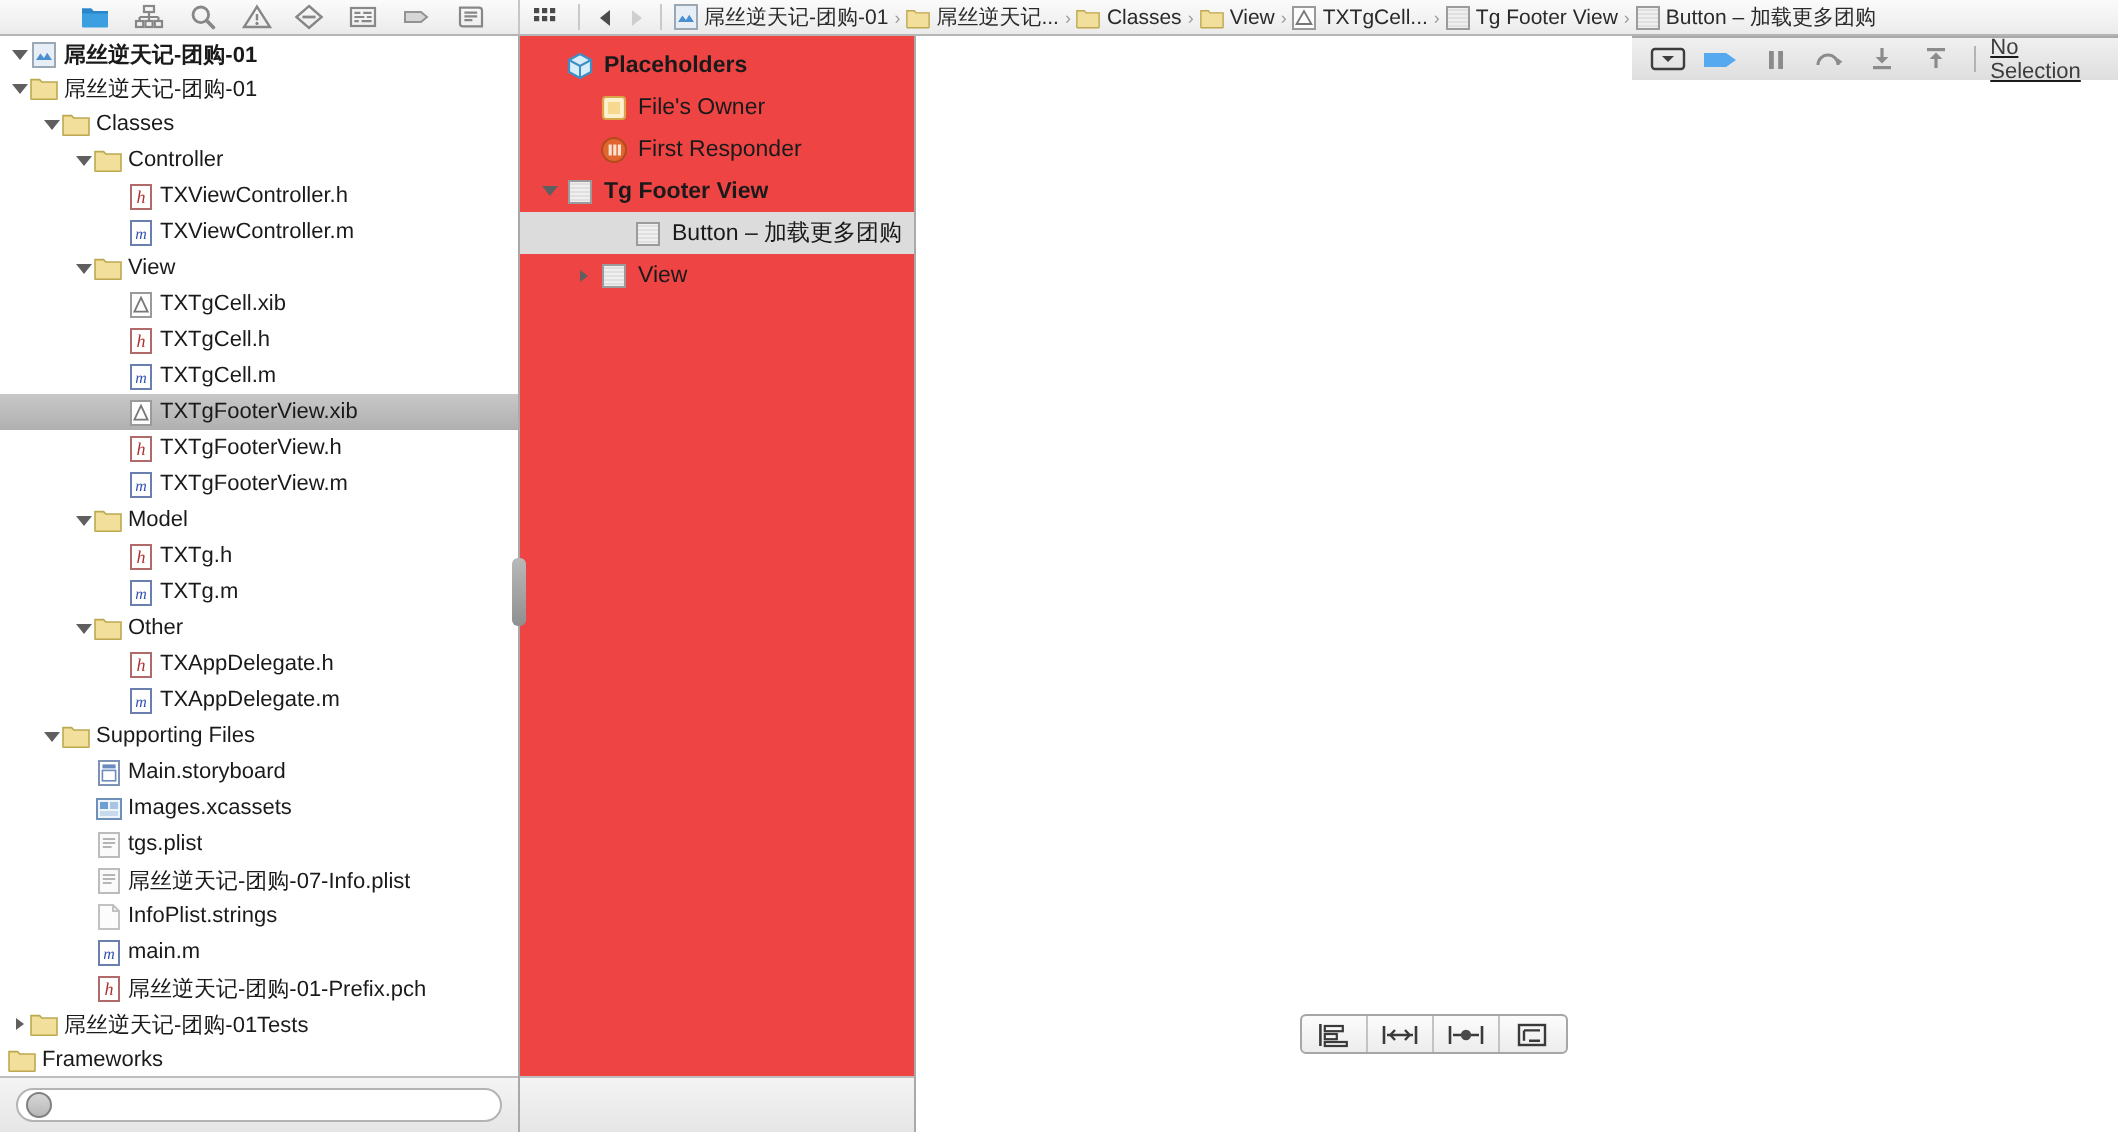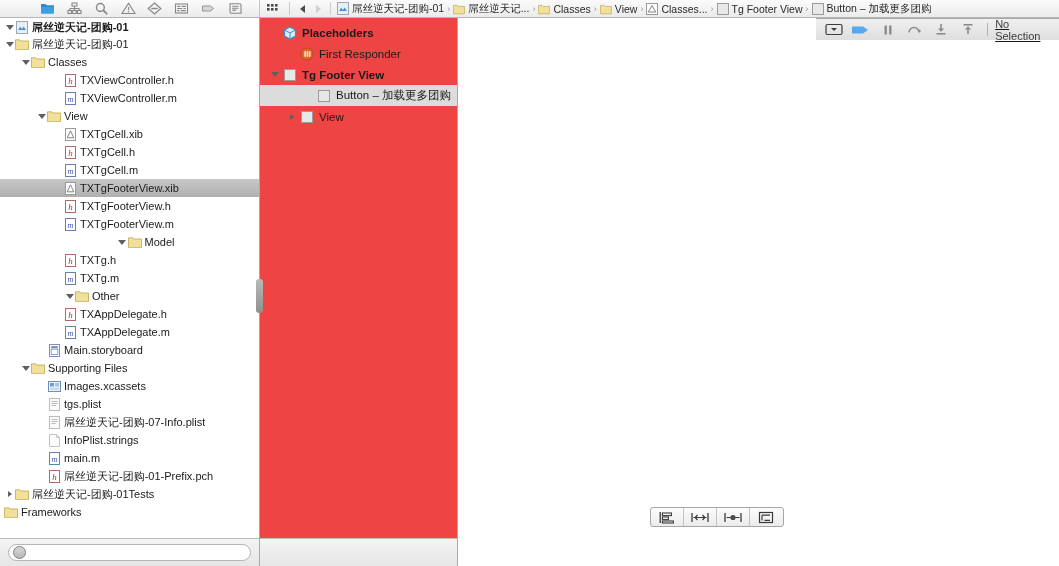--- a/index.html
+++ b/index.html
@@ -229,21 +229,21 @@
             <span>View</span>
           </span>
           <span class="chev">›</span>
           <span class="crumb">
             <span class="ci" style="display: flex; align-items: center; justify-content: center;">
               <svg width="12" height="12" viewBox="0 0 12 12">
                 <rect x=".5" y=".5" width="11" height="11" fill="#fdfdfd" stroke="#9a9a9a"></rect>
                 <path d="M2.3 9L6 2.5 9.7 9z" fill="none" stroke="#777" stroke-width=".9"></path>
               </svg>
             </span>
-            <span>Classes...</span>
+            <span>TXTgCell...</span>
           </span>
           <span class="chev">›</span>
           <span class="crumb">
             <span class="ci" style="display: flex; align-items: center; justify-content: center;">
               <svg width="12" height="12" viewBox="0 0 12 12">
                 <rect x=".5" y=".5" width="11" height="11" fill="#efefef" stroke="#9b9b9b"></rect>
                 <path d="M1 2h10M1 4h10M1 6h10M1 8h10M1 10h10" stroke="#dcdcdc" stroke-width=".7"></path>
               </svg>
             </span>
             <span>Tg Footer View</span>
@@ -296,194 +296,205 @@
               <div class="tw">
                 <div class="tri open"></div>
               </div>
               <span class="ic" style="display: flex; align-items: center; justify-content: center;">
                 <svg width="14" height="12" viewBox="0 0 14 12">
                   <path d="M.5 1.8h4.3l1.1 1.2h7.6v8.2a.5.5 0 0 1-.5.5H1a.5.5 0 0 1-.5-.5z" fill="#f2df9c" stroke="#bda84f" stroke-width=".8"></path>
                 </svg>
               </span>
               <div class="lbl">Classes</div>
             </div>
-            <div class="row" style="padding-left: 52px;">
-              <div class="tw"></div>
-              <span class="ic" style="display: flex; align-items: center; justify-content: center;">
-                <svg width="11" height="13" viewBox="0 0 11 13">
-                  <rect x=".5" y=".5" width="10" height="12" fill="#fff" stroke="#b06a6a"></rect>
-                  <text x="5.5" y="9.6" font-size="9" font-family="Liberation Serif, serif" fill="#b03030" text-anchor="middle" font-style="italic">h</text>
-                </svg>
-              </span>
-              <div class="lbl">TXViewController.h</div>
-            </div>
-            <div class="row" style="padding-left: 52px;">
-              <div class="tw"></div>
-              <span class="ic" style="display: flex; align-items: center; justify-content: center;">
-                <svg width="11" height="13" viewBox="0 0 11 13">
-                  <rect x=".5" y=".5" width="10" height="12" fill="#fff" stroke="#6a7fb0"></rect>
-                  <text x="5.5" y="9.6" font-size="8" font-family="Liberation Serif, serif" fill="#3050b0" text-anchor="middle" font-style="italic">m</text>
-                </svg>
-              </span>
-              <div class="lbl">TXViewController.m</div>
-            </div>
             <div class="row" style="padding-left: 36px;">
               <div class="tw">
                 <div class="tri open"></div>
               </div>
               <span class="ic" style="display: flex; align-items: center; justify-content: center;">
                 <svg width="14" height="12" viewBox="0 0 14 12">
                   <path d="M.5 1.8h4.3l1.1 1.2h7.6v8.2a.5.5 0 0 1-.5.5H1a.5.5 0 0 1-.5-.5z" fill="#f2df9c" stroke="#bda84f" stroke-width=".8"></path>
                 </svg>
               </span>
-              <div class="lbl">View</div>
-            </div>
-            <div class="row" style="padding-left: 52px;">
-              <div class="tw"></div>
-              <span class="ic" style="display: flex; align-items: center; justify-content: center;">
-                <svg width="11" height="13" viewBox="0 0 11 13">
-                  <rect x=".5" y=".5" width="10" height="12" fill="#fdfdfd" stroke="#9a9a9a"></rect>
-                  <path d="M2.2 9.8L5.5 2.8l3.3 7z" fill="none" stroke="#777" stroke-width=".9"></path>
-                </svg>
-              </span>
-              <div class="lbl">TXTgCell.xib</div>
+              <div class="lbl">Controller</div>
             </div>
             <div class="row" style="padding-left: 52px;">
               <div class="tw"></div>
               <span class="ic" style="display: flex; align-items: center; justify-content: center;">
                 <svg width="11" height="13" viewBox="0 0 11 13">
                   <rect x=".5" y=".5" width="10" height="12" fill="#fff" stroke="#b06a6a"></rect>
                   <text x="5.5" y="9.6" font-size="9" font-family="Liberation Serif, serif" fill="#b03030" text-anchor="middle" font-style="italic">h</text>
                 </svg>
               </span>
-              <div class="lbl">TXTgCell.h</div>
+              <div class="lbl">TXViewController.h</div>
             </div>
             <div class="row" style="padding-left: 52px;">
               <div class="tw"></div>
               <span class="ic" style="display: flex; align-items: center; justify-content: center;">
                 <svg width="11" height="13" viewBox="0 0 11 13">
                   <rect x=".5" y=".5" width="10" height="12" fill="#fff" stroke="#6a7fb0"></rect>
                   <text x="5.5" y="9.6" font-size="8" font-family="Liberation Serif, serif" fill="#3050b0" text-anchor="middle" font-style="italic">m</text>
                 </svg>
               </span>
-              <div class="lbl">TXTgCell.m</div>
-            </div>
-            <div class="row sel" style="padding-left: 52px;">
-              <div class="tw"></div>
-              <span class="ic" style="display: flex; align-items: center; justify-content: center;">
-                <svg width="11" height="13" viewBox="0 0 11 13">
-                  <rect x=".5" y=".5" width="10" height="12" fill="#fdfdfd" stroke="#9a9a9a"></rect>
-                  <path d="M2.2 9.8L5.5 2.8l3.3 7z" fill="none" stroke="#777" stroke-width=".9"></path>
-                </svg>
-              </span>
-              <div class="lbl">TXTgFooterView.xib</div>
-            </div>
-            <div class="row" style="padding-left: 52px;">
-              <div class="tw"></div>
-              <span class="ic" style="display: flex; align-items: center; justify-content: center;">
-                <svg width="11" height="13" viewBox="0 0 11 13">
-                  <rect x=".5" y=".5" width="10" height="12" fill="#fff" stroke="#b06a6a"></rect>
-                  <text x="5.5" y="9.6" font-size="9" font-family="Liberation Serif, serif" fill="#b03030" text-anchor="middle" font-style="italic">h</text>
-                </svg>
-              </span>
-              <div class="lbl">TXTgFooterView.h</div>
-            </div>
-            <div class="row" style="padding-left: 52px;">
-              <div class="tw"></div>
-              <span class="ic" style="display: flex; align-items: center; justify-content: center;">
-                <svg width="11" height="13" viewBox="0 0 11 13">
-                  <rect x=".5" y=".5" width="10" height="12" fill="#fff" stroke="#6a7fb0"></rect>
-                  <text x="5.5" y="9.6" font-size="8" font-family="Liberation Serif, serif" fill="#3050b0" text-anchor="middle" font-style="italic">m</text>
-                </svg>
-              </span>
-              <div class="lbl">TXTgFooterView.m</div>
-            </div>
-            <div class="row" style="padding-left: 36px; justify-content: center;">
+              <div class="lbl">TXViewController.m</div>
+            </div>
+            <div class="row" style="padding-left: 36px;">
               <div class="tw">
                 <div class="tri open"></div>
               </div>
               <span class="ic" style="display: flex; align-items: center; justify-content: center;">
                 <svg width="14" height="12" viewBox="0 0 14 12">
                   <path d="M.5 1.8h4.3l1.1 1.2h7.6v8.2a.5.5 0 0 1-.5.5H1a.5.5 0 0 1-.5-.5z" fill="#f2df9c" stroke="#bda84f" stroke-width=".8"></path>
                 </svg>
               </span>
-              <div class="lbl">Model</div>
+              <div class="lbl">View</div>
+            </div>
+            <div class="row" style="padding-left: 52px;">
+              <div class="tw"></div>
+              <span class="ic" style="display: flex; align-items: center; justify-content: center;">
+                <svg width="11" height="13" viewBox="0 0 11 13">
+                  <rect x=".5" y=".5" width="10" height="12" fill="#fdfdfd" stroke="#9a9a9a"></rect>
+                  <path d="M2.2 9.8L5.5 2.8l3.3 7z" fill="none" stroke="#777" stroke-width=".9"></path>
+                </svg>
+              </span>
+              <div class="lbl">TXTgCell.xib</div>
             </div>
             <div class="row" style="padding-left: 52px;">
               <div class="tw"></div>
               <span class="ic" style="display: flex; align-items: center; justify-content: center;">
                 <svg width="11" height="13" viewBox="0 0 11 13">
                   <rect x=".5" y=".5" width="10" height="12" fill="#fff" stroke="#b06a6a"></rect>
                   <text x="5.5" y="9.6" font-size="9" font-family="Liberation Serif, serif" fill="#b03030" text-anchor="middle" font-style="italic">h</text>
                 </svg>
               </span>
-              <div class="lbl">TXTg.h</div>
+              <div class="lbl">TXTgCell.h</div>
             </div>
             <div class="row" style="padding-left: 52px;">
               <div class="tw"></div>
               <span class="ic" style="display: flex; align-items: center; justify-content: center;">
                 <svg width="11" height="13" viewBox="0 0 11 13">
                   <rect x=".5" y=".5" width="10" height="12" fill="#fff" stroke="#6a7fb0"></rect>
                   <text x="5.5" y="9.6" font-size="8" font-family="Liberation Serif, serif" fill="#3050b0" text-anchor="middle" font-style="italic">m</text>
                 </svg>
               </span>
-              <div class="lbl">TXTg.m</div>
-            </div>
-            <div class="row" style="padding-left: 36px; margin-left: 28px;">
+              <div class="lbl">TXTgCell.m</div>
+            </div>
+            <div class="row sel" style="padding-left: 52px;">
+              <div class="tw"></div>
+              <span class="ic" style="display: flex; align-items: center; justify-content: center;">
+                <svg width="11" height="13" viewBox="0 0 11 13">
+                  <rect x=".5" y=".5" width="10" height="12" fill="#fdfdfd" stroke="#9a9a9a"></rect>
+                  <path d="M2.2 9.8L5.5 2.8l3.3 7z" fill="none" stroke="#777" stroke-width=".9"></path>
+                </svg>
+              </span>
+              <div class="lbl">TXTgFooterView.xib</div>
+            </div>
+            <div class="row" style="padding-left: 52px;">
+              <div class="tw"></div>
+              <span class="ic" style="display: flex; align-items: center; justify-content: center;">
+                <svg width="11" height="13" viewBox="0 0 11 13">
+                  <rect x=".5" y=".5" width="10" height="12" fill="#fff" stroke="#b06a6a"></rect>
+                  <text x="5.5" y="9.6" font-size="9" font-family="Liberation Serif, serif" fill="#b03030" text-anchor="middle" font-style="italic">h</text>
+                </svg>
+              </span>
+              <div class="lbl">TXTgFooterView.h</div>
+            </div>
+            <div class="row" style="padding-left: 52px;">
+              <div class="tw"></div>
+              <span class="ic" style="display: flex; align-items: center; justify-content: center;">
+                <svg width="11" height="13" viewBox="0 0 11 13">
+                  <rect x=".5" y=".5" width="10" height="12" fill="#fff" stroke="#6a7fb0"></rect>
+                  <text x="5.5" y="9.6" font-size="8" font-family="Liberation Serif, serif" fill="#3050b0" text-anchor="middle" font-style="italic">m</text>
+                </svg>
+              </span>
+              <div class="lbl">TXTgFooterView.m</div>
+            </div>
+            <div class="row" style="padding-left: 36px;">
               <div class="tw">
                 <div class="tri open"></div>
               </div>
               <span class="ic" style="display: flex; align-items: center; justify-content: center;">
                 <svg width="14" height="12" viewBox="0 0 14 12">
                   <path d="M.5 1.8h4.3l1.1 1.2h7.6v8.2a.5.5 0 0 1-.5.5H1a.5.5 0 0 1-.5-.5z" fill="#f2df9c" stroke="#bda84f" stroke-width=".8"></path>
                 </svg>
               </span>
-              <div class="lbl">Other</div>
+              <div class="lbl">Model</div>
             </div>
             <div class="row" style="padding-left: 52px;">
               <div class="tw"></div>
               <span class="ic" style="display: flex; align-items: center; justify-content: center;">
                 <svg width="11" height="13" viewBox="0 0 11 13">
                   <rect x=".5" y=".5" width="10" height="12" fill="#fff" stroke="#b06a6a"></rect>
                   <text x="5.5" y="9.6" font-size="9" font-family="Liberation Serif, serif" fill="#b03030" text-anchor="middle" font-style="italic">h</text>
                 </svg>
               </span>
-              <div class="lbl">TXAppDelegate.h</div>
+              <div class="lbl">TXTg.h</div>
             </div>
             <div class="row" style="padding-left: 52px;">
               <div class="tw"></div>
               <span class="ic" style="display: flex; align-items: center; justify-content: center;">
                 <svg width="11" height="13" viewBox="0 0 11 13">
                   <rect x=".5" y=".5" width="10" height="12" fill="#fff" stroke="#6a7fb0"></rect>
                   <text x="5.5" y="9.6" font-size="8" font-family="Liberation Serif, serif" fill="#3050b0" text-anchor="middle" font-style="italic">m</text>
                 </svg>
               </span>
+              <div class="lbl">TXTg.m</div>
+            </div>
+            <div class="row" style="padding-left: 36px;">
+              <div class="tw">
+                <div class="tri open"></div>
+              </div>
+              <span class="ic" style="display: flex; align-items: center; justify-content: center;">
+                <svg width="14" height="12" viewBox="0 0 14 12">
+                  <path d="M.5 1.8h4.3l1.1 1.2h7.6v8.2a.5.5 0 0 1-.5.5H1a.5.5 0 0 1-.5-.5z" fill="#f2df9c" stroke="#bda84f" stroke-width=".8"></path>
+                </svg>
+              </span>
+              <div class="lbl">Other</div>
+            </div>
+            <div class="row" style="padding-left: 52px;">
+              <div class="tw"></div>
+              <span class="ic" style="display: flex; align-items: center; justify-content: center;">
+                <svg width="11" height="13" viewBox="0 0 11 13">
+                  <rect x=".5" y=".5" width="10" height="12" fill="#fff" stroke="#b06a6a"></rect>
+                  <text x="5.5" y="9.6" font-size="9" font-family="Liberation Serif, serif" fill="#b03030" text-anchor="middle" font-style="italic">h</text>
+                </svg>
+              </span>
+              <div class="lbl">TXAppDelegate.h</div>
+            </div>
+            <div class="row" style="padding-left: 52px;">
+              <div class="tw"></div>
+              <span class="ic" style="display: flex; align-items: center; justify-content: center;">
+                <svg width="11" height="13" viewBox="0 0 11 13">
+                  <rect x=".5" y=".5" width="10" height="12" fill="#fff" stroke="#6a7fb0"></rect>
+                  <text x="5.5" y="9.6" font-size="8" font-family="Liberation Serif, serif" fill="#3050b0" text-anchor="middle" font-style="italic">m</text>
+                </svg>
+              </span>
               <div class="lbl">TXAppDelegate.m</div>
-            </div>
-            <div class="row" style="padding-left: 36px;">
-              <div class="tw"></div>
-              <span class="ic" style="display: flex; align-items: center; justify-content: center;">
-                <svg width="11" height="13" viewBox="0 0 11 13">
-                  <rect x=".5" y=".5" width="10" height="12" fill="#fff" stroke="#7d92b5"></rect>
-                  <rect x="2.2" y="2.2" width="6.6" height="2" fill="#6a8bc0"></rect>
-                  <rect x="2.2" y="5.2" width="6.6" height="5.2" fill="none" stroke="#6a8bc0" stroke-width=".8"></rect>
-                </svg>
-              </span>
-              <div class="lbl">Main.storyboard</div>
             </div>
             <div class="row" style="padding-left: 20px;">
               <div class="tw">
                 <div class="tri open"></div>
               </div>
               <span class="ic" style="display: flex; align-items: center; justify-content: center;">
                 <svg width="14" height="12" viewBox="0 0 14 12">
                   <path d="M.5 1.8h4.3l1.1 1.2h7.6v8.2a.5.5 0 0 1-.5.5H1a.5.5 0 0 1-.5-.5z" fill="#f2df9c" stroke="#bda84f" stroke-width=".8"></path>
                 </svg>
               </span>
               <div class="lbl">Supporting Files</div>
+            </div>
+            <div class="row" style="padding-left: 36px;">
+              <div class="tw"></div>
+              <span class="ic" style="display: flex; align-items: center; justify-content: center;">
+                <svg width="11" height="13" viewBox="0 0 11 13">
+                  <rect x=".5" y=".5" width="10" height="12" fill="#fff" stroke="#7d92b5"></rect>
+                  <rect x="2.2" y="2.2" width="6.6" height="2" fill="#6a8bc0"></rect>
+                  <rect x="2.2" y="5.2" width="6.6" height="5.2" fill="none" stroke="#6a8bc0" stroke-width=".8"></rect>
+                </svg>
+              </span>
+              <div class="lbl">Main.storyboard</div>
             </div>
             <div class="row" style="padding-left: 36px;">
               <div class="tw"></div>
               <span class="ic" style="display: flex; align-items: center; justify-content: center;">
                 <svg width="13" height="13" viewBox="0 0 13 13">
                   <rect x=".5" y="1.5" width="12" height="10" fill="#eef4fb" stroke="#6e8fb8"></rect>
                   <rect x="2" y="3" width="4" height="3.5" fill="#6e9fd0"></rect>
                   <rect x="7" y="3" width="4" height="3.5" fill="#a8c4e2"></rect>
                   <rect x="2" y="7.5" width="9" height="2.5" fill="#c7d9ec"></rect>
                 </svg>
@@ -579,20 +590,30 @@
                 <path d="M7 1l5.5 3v6L7 13 1.5 10V4z" fill="#d9ecfa" stroke="#3e8fc4" stroke-width="1.1"></path>
                 <path d="M1.5 4L7 7l5.5-3M7 7v6" fill="none" stroke="#3e8fc4" stroke-width="1"></path>
               </svg>
             </span>
             <div class="olbl bold">Placeholders</div>
           </div>
           <div class="orow" style="padding-left: 25px;">
             <div class="otw"></div>
             <span class="oic" style="display: flex; align-items: center; justify-content: center;">
               <svg width="14" height="14" viewBox="0 0 14 14">
+                <rect x="1.5" y="1.5" width="11" height="11" rx="1.5" fill="#fdf0cc" stroke="#d9a64a" stroke-width="1.1"></rect>
+                <rect x="4" y="4" width="6" height="6" fill="#f6d88e"></rect>
+              </svg>
+            </span>
+            <div class="olbl">File's Owner</div>
+          </div>
+          <div class="orow" style="padding-left: 25px;">
+            <div class="otw"></div>
+            <span class="oic" style="display: flex; align-items: center; justify-content: center;">
+              <svg width="14" height="14" viewBox="0 0 14 14">
                 <circle cx="7" cy="7" r="6" fill="#e0652e" stroke="#b44a1c" stroke-width="1"></circle>
                 <path d="M4.3 4.3h1.6v5.4H4.3zM6.6 4.3h1.6v5.4H6.6zM8.9 4.3h1.6v5.4H8.9z" fill="#fbe2cf"></path>
               </svg>
             </span>
             <div class="olbl">First Responder</div>
           </div>
           <div class="orow" style="padding-left: 8px;">
             <div class="otw">
               <div class="tri open"></div>
             </div>

